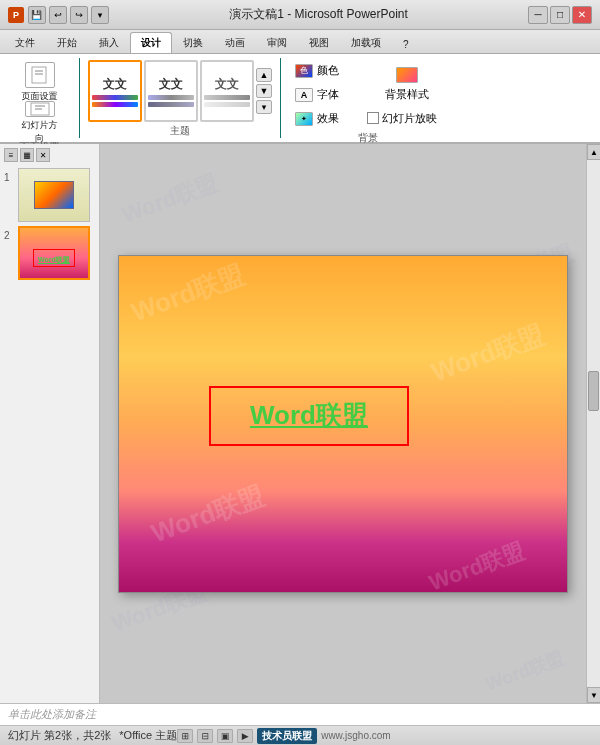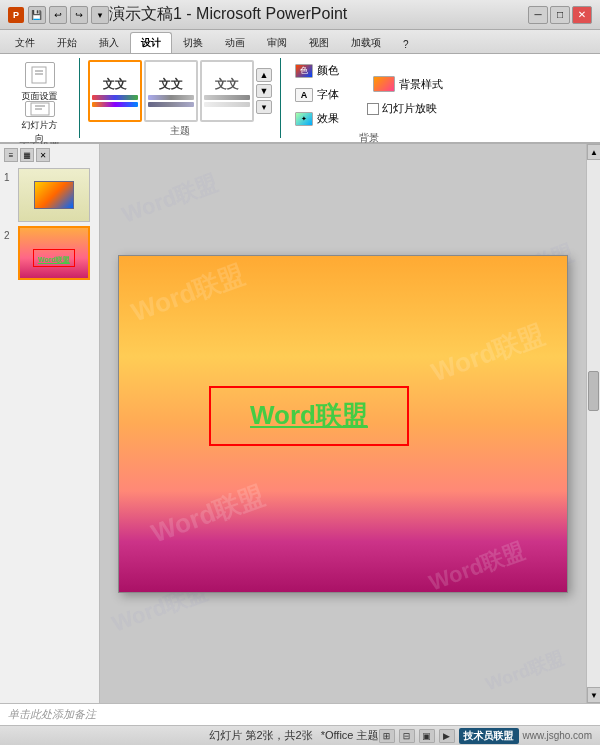--- a/index.html
+++ b/index.html
@@ -33,24 +33,24 @@
     .quick-btn {
       width: 18px; height: 18px;
       background: #c8c8c8;
       border: 1px solid #999;
       border-radius: 2px;
       cursor: pointer;
       display: flex; align-items: center; justify-content: center;
       font-size: 9px;
     }
     .title-text {
-      font-size: 16px;
+      font-size: 12px;
       color: #222;
       flex: 1;
-      text-align: left;
+      text-align: center;
     }
     .window-controls {
       display: flex; gap: 2px;
     }
     .win-btn {
       width: 20px; height: 18px;
       background: #d0d0d0;
       border: 1px solid #999;
       border-radius: 2px;
       cursor: pointer;
@@ -361,21 +361,21 @@
       font-size: 11px;
       color: #888;
     }
 
     
     .status-bar {
       height: 20px;
       background: linear-gradient(to bottom, #e0e0e0, #d0d0d0);
       display: flex;
       align-items: center;
-      justify-content: flex-end;
+      justify-content: flex-start;
       padding: 0 8px;
       border-top: 1px solid #bbb;
       font-size: 11px;
       color: #333;
     }
     .status-left { display: flex; gap: 8px; align-items: center; }
     .status-right { display: flex; gap: 4px; align-items: center; }
     .status-icon {
       width: 16px; height: 14px;
       background: #c8c8c8;
@@ -511,21 +511,21 @@
         </div>
         <div class="small-btn">
           <div class="small-btn-icon" style="background:linear-gradient(135deg,#aaffaa,#00aaff);">
             <span style="font-size:7px;">✦</span>
           </div>
           <span>效果</span>
         </div>
       </div>
 
       <div style="display:flex;flex-direction:column; gap:6px; justify-content:center;">
-        <div class="small-btn" style="min-width:80px;">
+        <div class="small-btn" style="min-width:80px;flex-direction:column;">
           <div class="small-btn-icon" style="background:linear-gradient(135deg,#ff9900,#ff4488); width:22px; height:16px;">
           </div>
           <span>背景样式</span>
         </div>
         <div class="checkbox-area">
           <div class="checkbox"></div>
           <span>幻灯片放映</span>
         </div>
       </div>
     </div>

